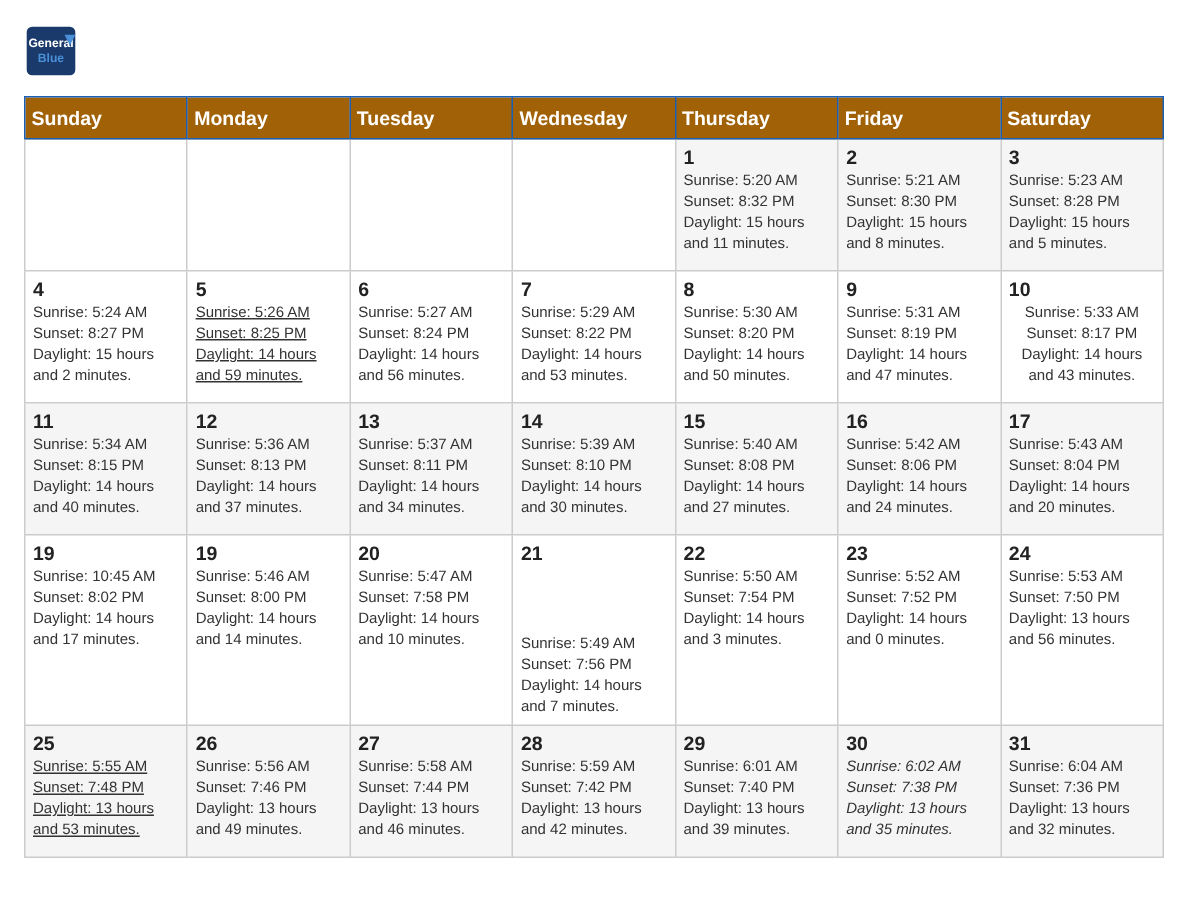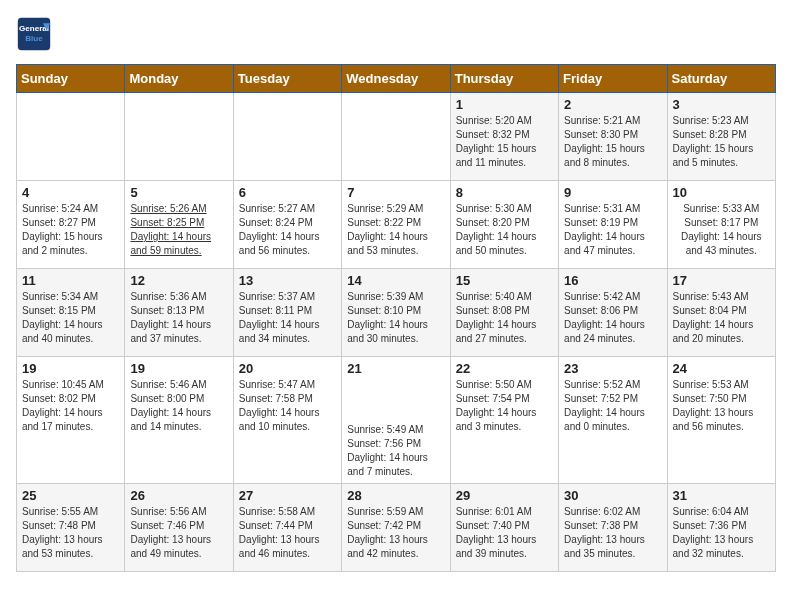--- a/index.html
+++ b/index.html
@@ -292,21 +292,21 @@
           <span class="day-num">24</span>
           <div class="day-detail" style="white-space: pre-line;">Sunrise: 5:53 AM
 Sunset: 7:50 PM
 Daylight: 13 hours
 and 56 minutes.</div>
         </td>
       </tr>
       <tr>
         <td>
           <span class="day-num">25</span>
-          <div class="day-detail" style="white-space: pre-line;">Sunrise: 5:55 AM
+          <div class="day-detail" style="white-space: pre-line; text-decoration: underline;">Sunrise: 5:55 AM
 Sunset: 7:48 PM
 Daylight: 13 hours
 and 53 minutes.</div>
         </td>
         <td>
           <span class="day-num">26</span>
           <div class="day-detail" style="white-space: pre-line;">Sunrise: 5:56 AM
 Sunset: 7:46 PM
 Daylight: 13 hours
 and 49 minutes.</div>
@@ -327,21 +327,21 @@
         </td>
         <td>
           <span class="day-num">29</span>
           <div class="day-detail" style="white-space: pre-line;">Sunrise: 6:01 AM
 Sunset: 7:40 PM
 Daylight: 13 hours
 and 39 minutes.</div>
         </td>
         <td>
           <span class="day-num">30</span>
-          <div class="day-detail" style="white-space: pre-line;">Sunrise: 6:02 AM
+          <div class="day-detail" style="white-space: pre-line; font-style: italic;">Sunrise: 6:02 AM
 Sunset: 7:38 PM
 Daylight: 13 hours
 and 35 minutes.</div>
         </td>
         <td>
           <span class="day-num">31</span>
           <div class="day-detail" style="white-space: pre-line;">Sunrise: 6:04 AM
 Sunset: 7:36 PM
 Daylight: 13 hours
 and 32 minutes.</div>

